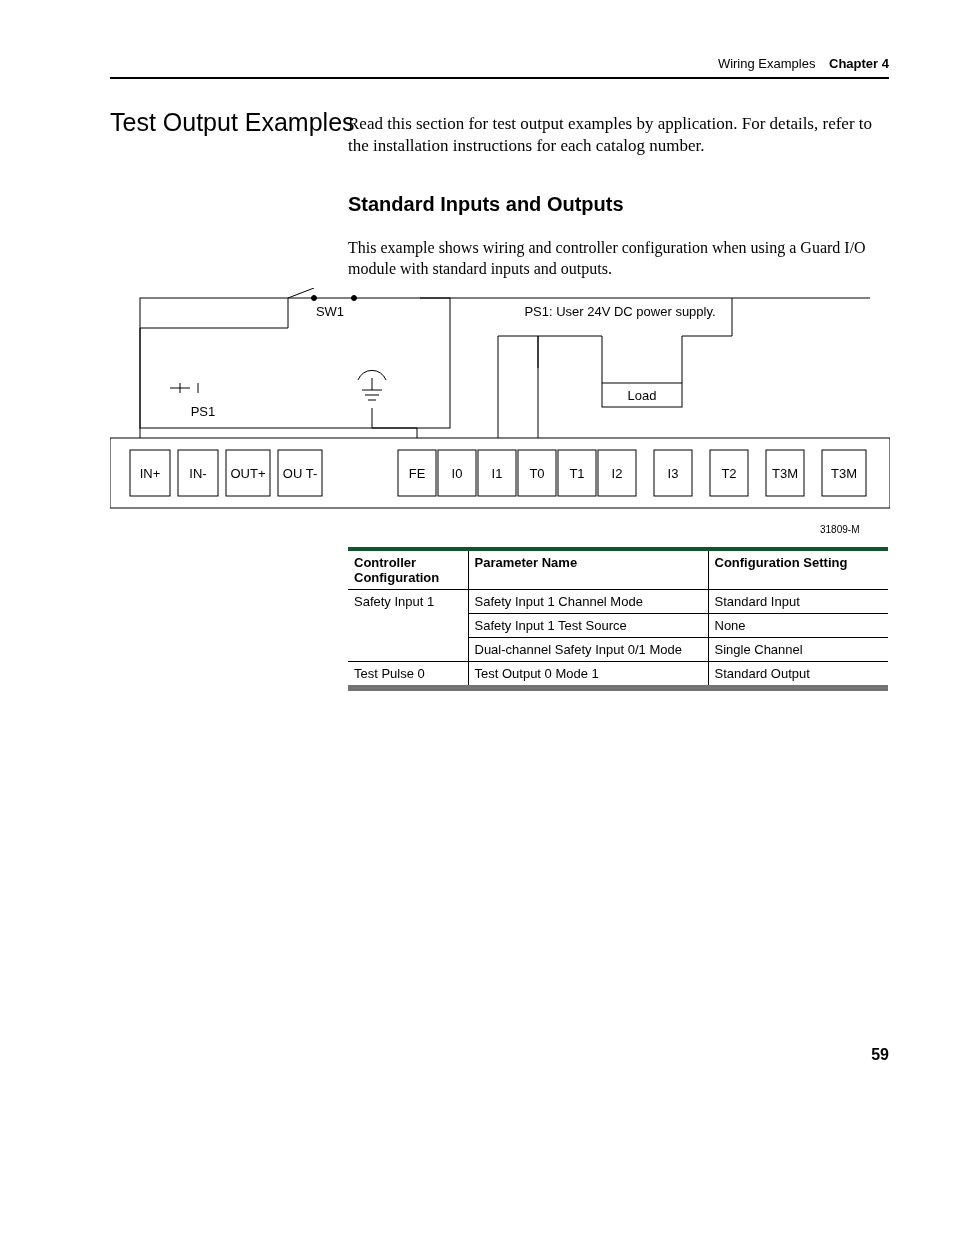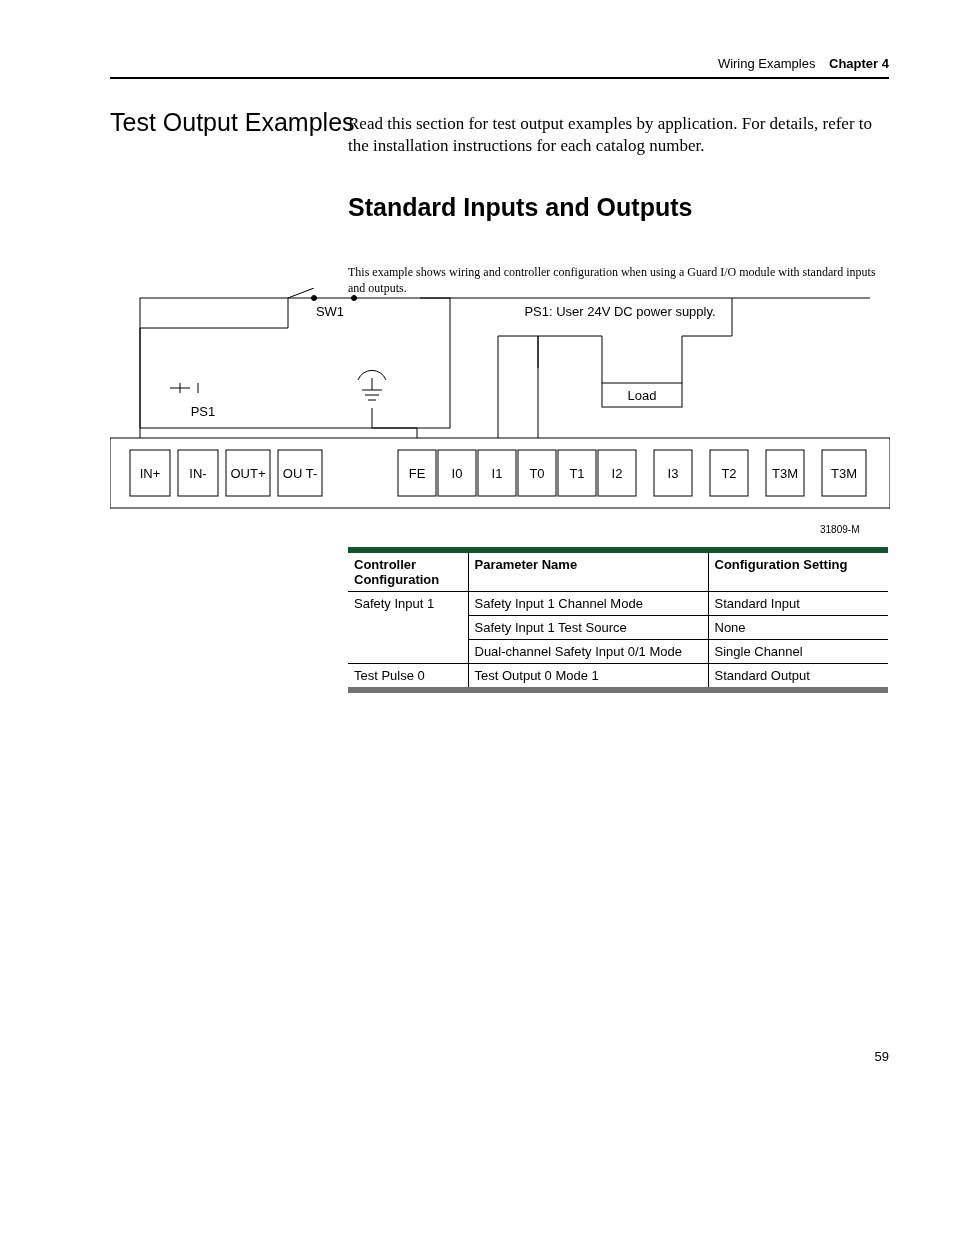--- a/index.html
+++ b/index.html
@@ -4,32 +4,32 @@
 <style>
   @page { size: 954px 1235px; margin: 0; }
   html, body { margin: 0; padding: 0; width: 954px; height: 1235px; background: #fff; font-family: "Myriad Pro", "Segoe UI", Arial, sans-serif; color: #000; }
   .page { position: relative; width: 954px; height: 1104px; }
   .header-area { position: absolute; top: 56px; left: 110px; right: 65px; }
   .header-text { text-align: right; font-size: 13px; margin-bottom: 6px; }
   .header-text .chapter-label { font-weight: 700; margin-left: 10px; }
   .header-rule { border: none; border-top: 2px solid #000; margin: 0; }
   .main-heading { position: absolute; top: 108px; left: 110px; font-weight: 400; font-size: 25px; font-family: "Myriad Pro", "Segoe UI Semibold", Arial, sans-serif; }
   .intro-text { position: absolute; top: 113px; left: 348px; right: 65px; font-family: Garamond, Georgia, serif; font-size: 17px; line-height: 1.3; }
-  .sub-heading { position: absolute; top: 193px; left: 348px; font-weight: 700; font-size: 25px; font-family: "Myriad Pro", "Segoe UI Semibold", Arial, sans-serif; }
-  .sub-text { position: absolute; top: 238px; left: 348px; right: 65px; font-family: Garamond, Georgia, serif; font-size: 12px; line-height: 1.3; margin-top: 27px; }
+  .sub-heading { position: absolute; top: 193px; left: 348px; font-weight: 700; font-size: 20px; font-family: "Myriad Pro", "Segoe UI Semibold", Arial, sans-serif; }
+  .sub-text { position: absolute; top: 238px; left: 348px; right: 65px; font-family: Garamond, Georgia, serif; font-size: 16px; line-height: 1.3; }
   .diagram-svg { position: absolute; top: 288px; left: 110px; }
   .fig-id { position: absolute; top: 524px; left: 820px; font-size: 10px; }
   .config-table { position: absolute; top: 547px; left: 348px; border-collapse: collapse; font-size: 13px; width: 540px; }
   .config-table th, .config-table td { border: 1px solid #000; padding: 4px 6px; text-align: left; vertical-align: top; }
-  .config-table th { font-weight: 700; border-top: 6px solid #14532d; }
+  .config-table th { font-weight: 700; border-top: 4px solid #14532d; }
   .config-table tr:last-child td { border-bottom: 6px solid #737373; }
   .config-table td:first-child, .config-table th:first-child { border-left: none; }
   .config-table td:last-child, .config-table th:last-child { border-right: none; margin-left: 16px; }
   .footer { position: absolute; bottom: 40px; left: 0; width: 954px; text-align: center; font-size: 12px; }
-  .page-num { position: absolute; bottom: 40px; right: 65px; font-weight: 400; font-size: 13px; }
+  .page-num { position: absolute; bottom: 40px; right: 65px; font-weight: 700; font-size: 16px; }
 </style>
 </head>
 <body>
 
 <div class="page">
 
   <div class="header-area">
     <div class="header-text">
       <span>Wiring Examples</span>
       <span class="chapter-label">Chapter 4</span>

